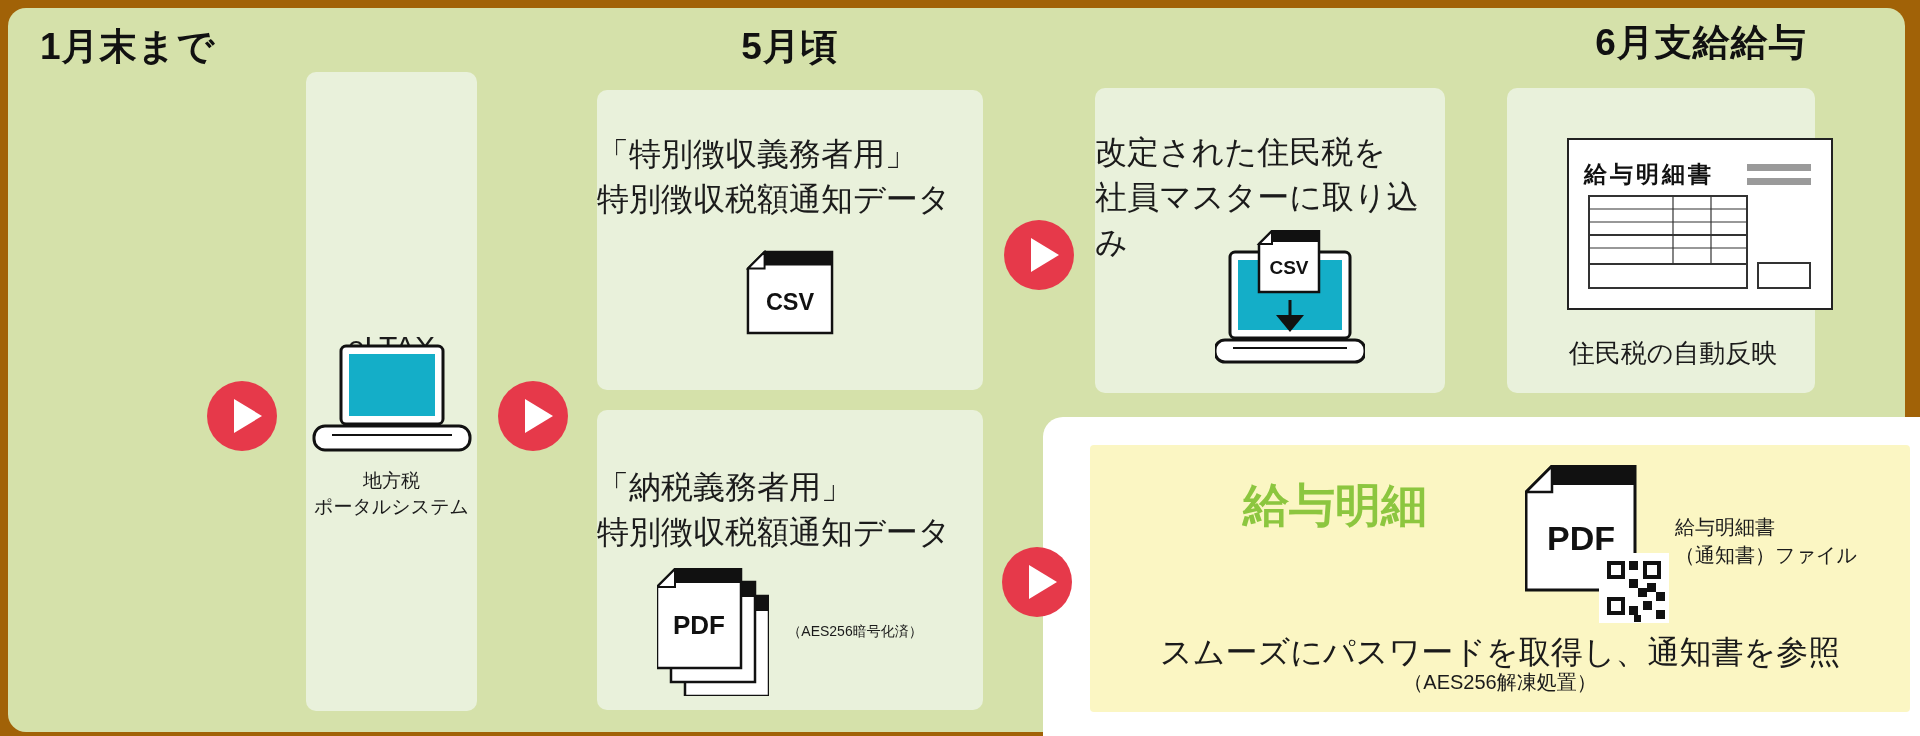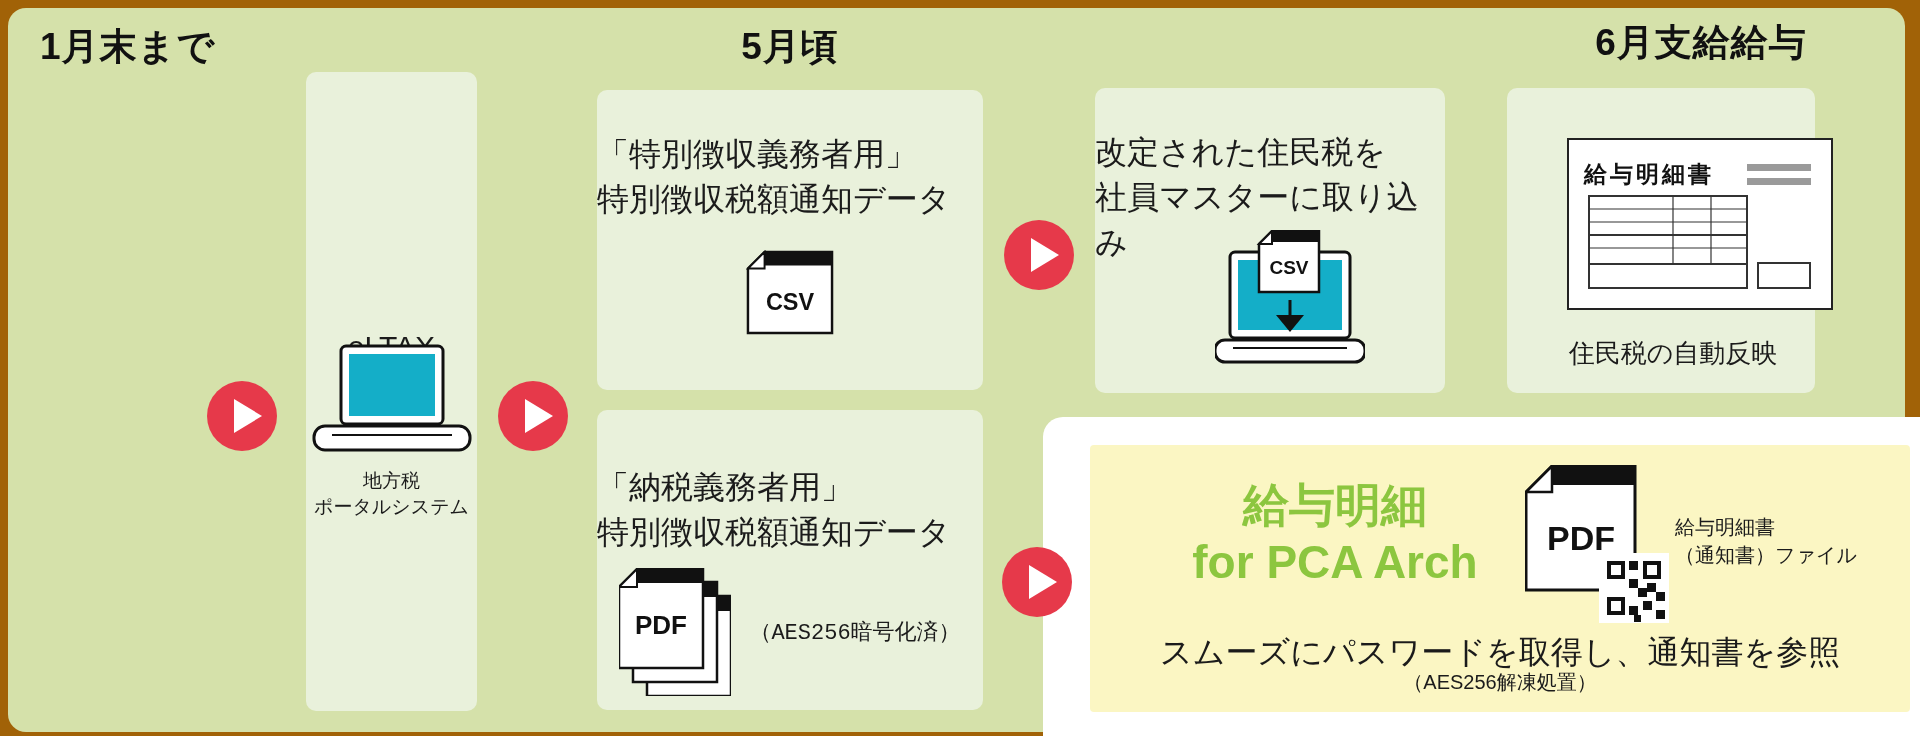--- a/index.html
+++ b/index.html
@@ -22,21 +22,21 @@
   .eltax-title{left:0;top:258px;width:171px;font-size:30px;text-align:center;}
   .eltax-laptop{left:6px;top:272px;}
   .eltax-caption{left:-10px;top:396px;width:191px;font-size:19px;line-height:26px;text-align:center;}
 
   .col3top{left:597px;top:90px;width:386px;height:300px;}
   .col3bottom{left:597px;top:410px;width:386px;height:300px;}
   .box-line{width:100%;text-align:left;font-size:32px;line-height:45px;}
   .box-lines{left:0;top:42px;width:100%;}
   .csv-icon{left:149px;top:160px;}
   .pdf-stack-row{left:0;top:158px;width:100%;display:flex;align-items:center;justify-content:center;gap:18px;}
-  .aes-note{font-size:22px;color:#1b1b1b;font-family:Liberation Mono, monospace;}
+  .aes-note{font-size:14px;color:#1b1b1b;}
 
   .col4{left:1095px;top:88px;width:350px;height:305px;}
   .import-icon{left:120px;top:142px;}
 
   .col5{left:1507px;top:88px;width:308px;height:305px;}
   .payslip{left:60px;top:50px;}
   .payslip-caption{left:0;top:248px;width:100%;font-size:26px;text-align:center;margin-left:12px;}
 
   .arrow{width:70px;height:70px;}
   .a1{left:207px;top:381px;}
@@ -163,21 +163,20 @@
   </div>
 
   <svg class="abs arrow a4" viewBox="0 0 70 70">
     <circle cx="35" cy="35" r="35" fill="#e6394a"></circle>
       <polygon points="27,18 55,35 27,52" fill="#ffffff"></polygon>
   </svg>
 
   <div class="abs product">
     <div class="abs product-title">
       <div>給与明細</div>
-      <div>for PCA Arch</div>
     </div>
     <svg class="abs product-pdf" width="145" height="160" viewBox="0 0 145 160">
       <path d="M27,1 L110,1 L110,125 L1,125 L1,27 Z" fill="#ffffff" stroke="#111" stroke-width="3"></path>
       <path d="M27,1 L110,1 L110,20 L27,20 Z" fill="#111"></path>
       <path d="M27,1 L27,27 L1,27 Z" fill="#ffffff" stroke="#111" stroke-width="2.5"></path>
       <text x="56" y="85" font-size="34" font-weight="bold" text-anchor="middle" fill="#111">PDF</text>
       <g>
         <rect x="74" y="88" width="70" height="70" fill="#ffffff"></rect>
         <g fill="#111">
           <rect x="82" y="96" width="18" height="18"></rect>

